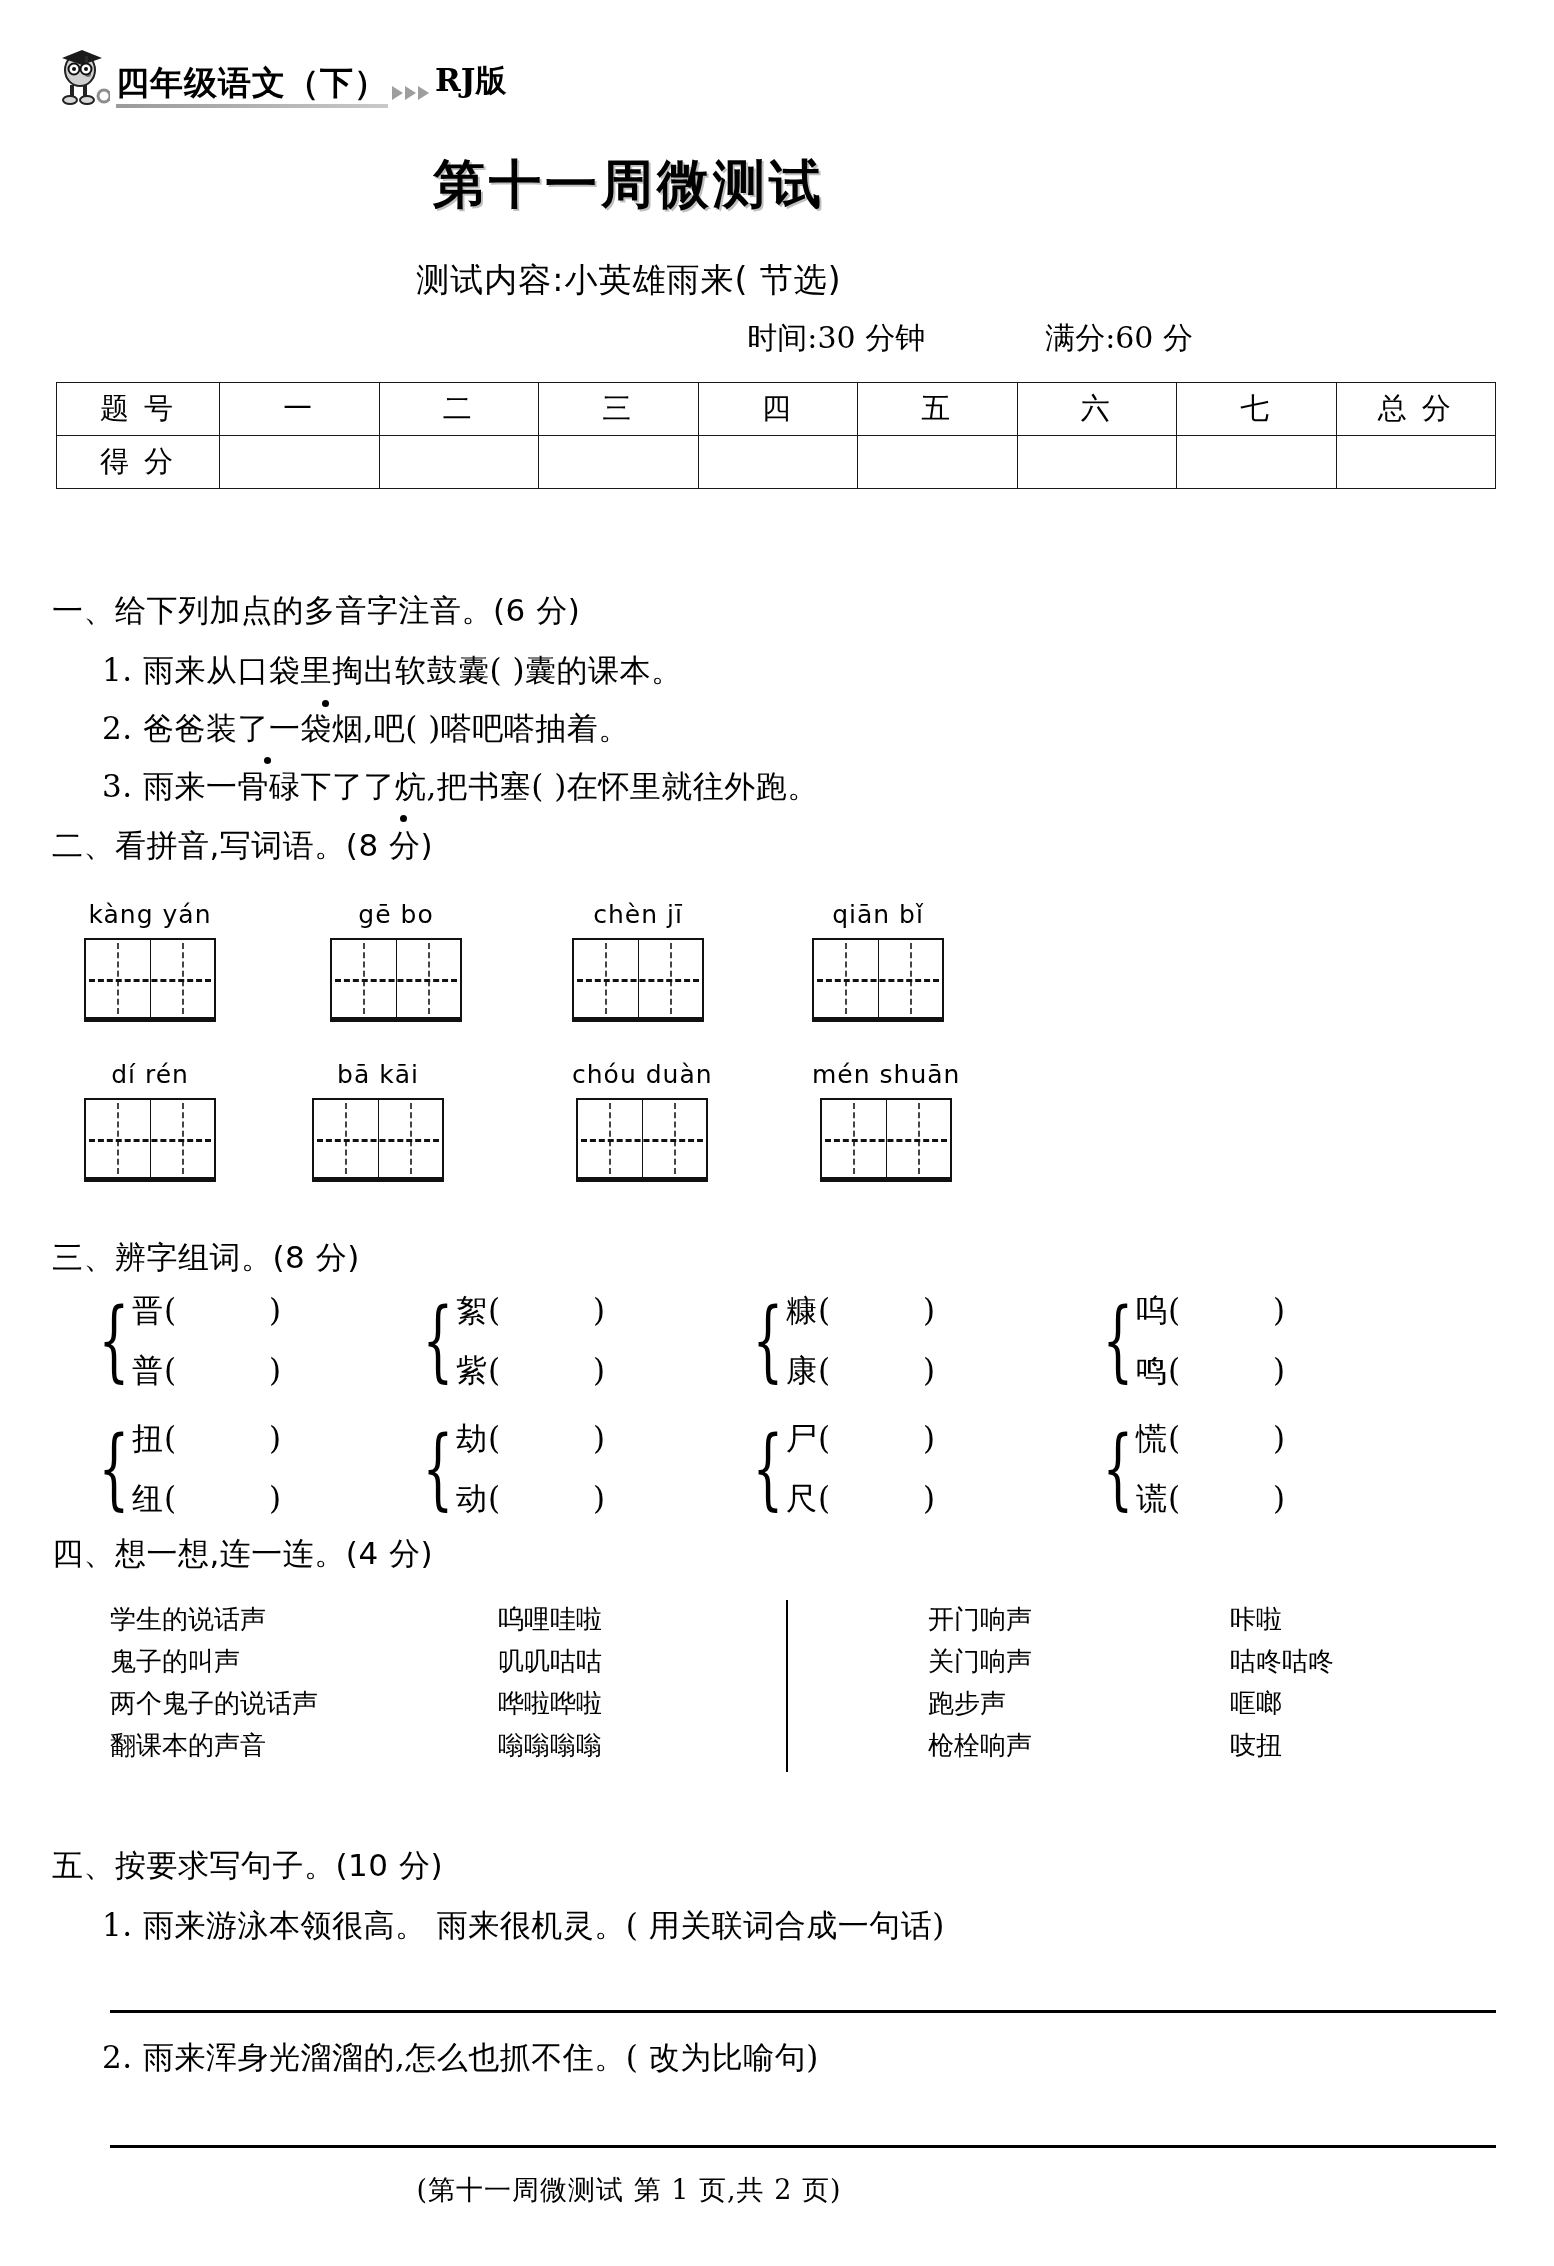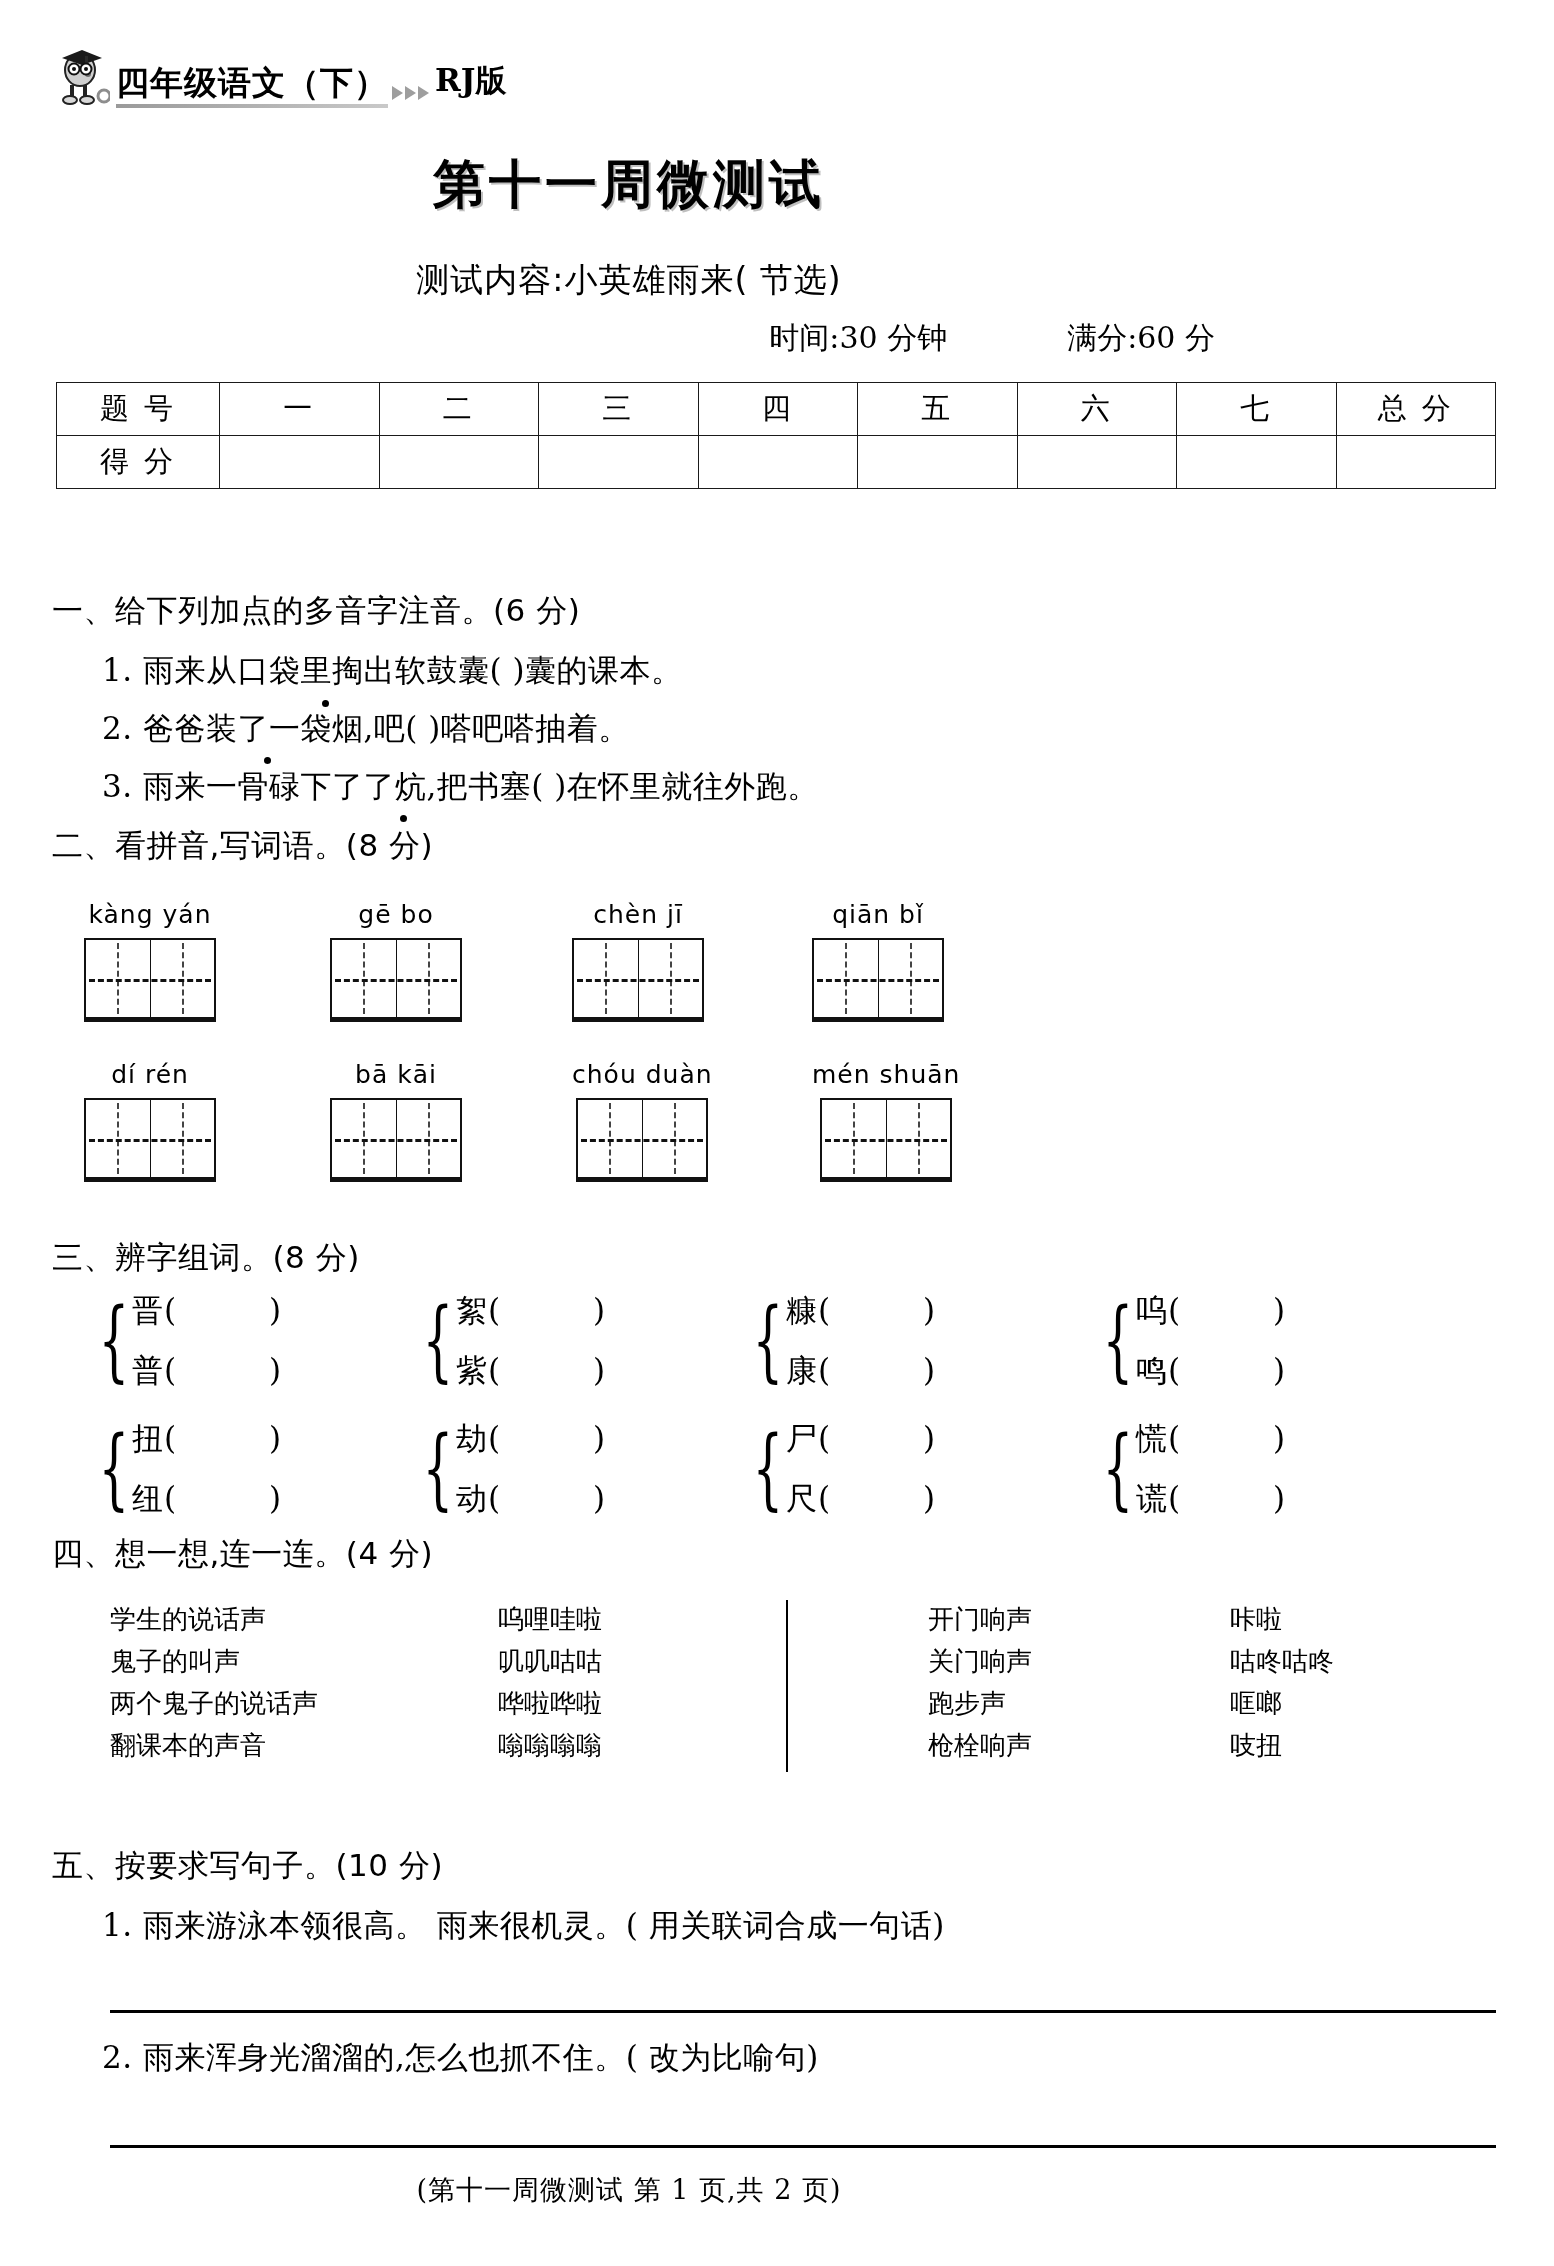--- a/index.html
+++ b/index.html
@@ -104,21 +104,21 @@
   .meta-row {
     position: absolute;
     top: 318px;
     left: 0; right: 0;
     display: flex;
     justify-content: flex-end;
     font-family: "DejaVu Serif", "Liberation Serif", serif;
     font-size: 30px;
   }
   .meta-row .meta-time { margin-right: 120px; }
-  .meta-row .meta-total { margin-right: 43px; }
+  .meta-row .meta-total { margin-right: 65px; }
 
   
   .score-table {
     position: absolute;
     left: 56px;
     top: 382px;
     width: 1440px;
     border-collapse: collapse;
     table-layout: fixed;
   }
@@ -368,21 +368,21 @@
       </div>
   </div>
 
   <div class="pinyin-group" style="left:84px; top:1060px;">
     <div class="pinyin-text">dí    rén</div>
     <div class="tian">
         <div class="cell"></div>
         <div class="cell"></div>
       </div>
   </div>
-  <div class="pinyin-group" style="left:330px; top:1060px;">
+  <div class="pinyin-group" style="left:312px; top:1060px;">
     <div class="pinyin-text">bā   kāi</div>
     <div class="tian">
         <div class="cell"></div>
         <div class="cell"></div>
       </div>
   </div>
   <div class="pinyin-group" style="left:572px; top:1060px;">
     <div class="pinyin-text">chóu duàn</div>
     <div class="tian">
         <div class="cell"></div>

